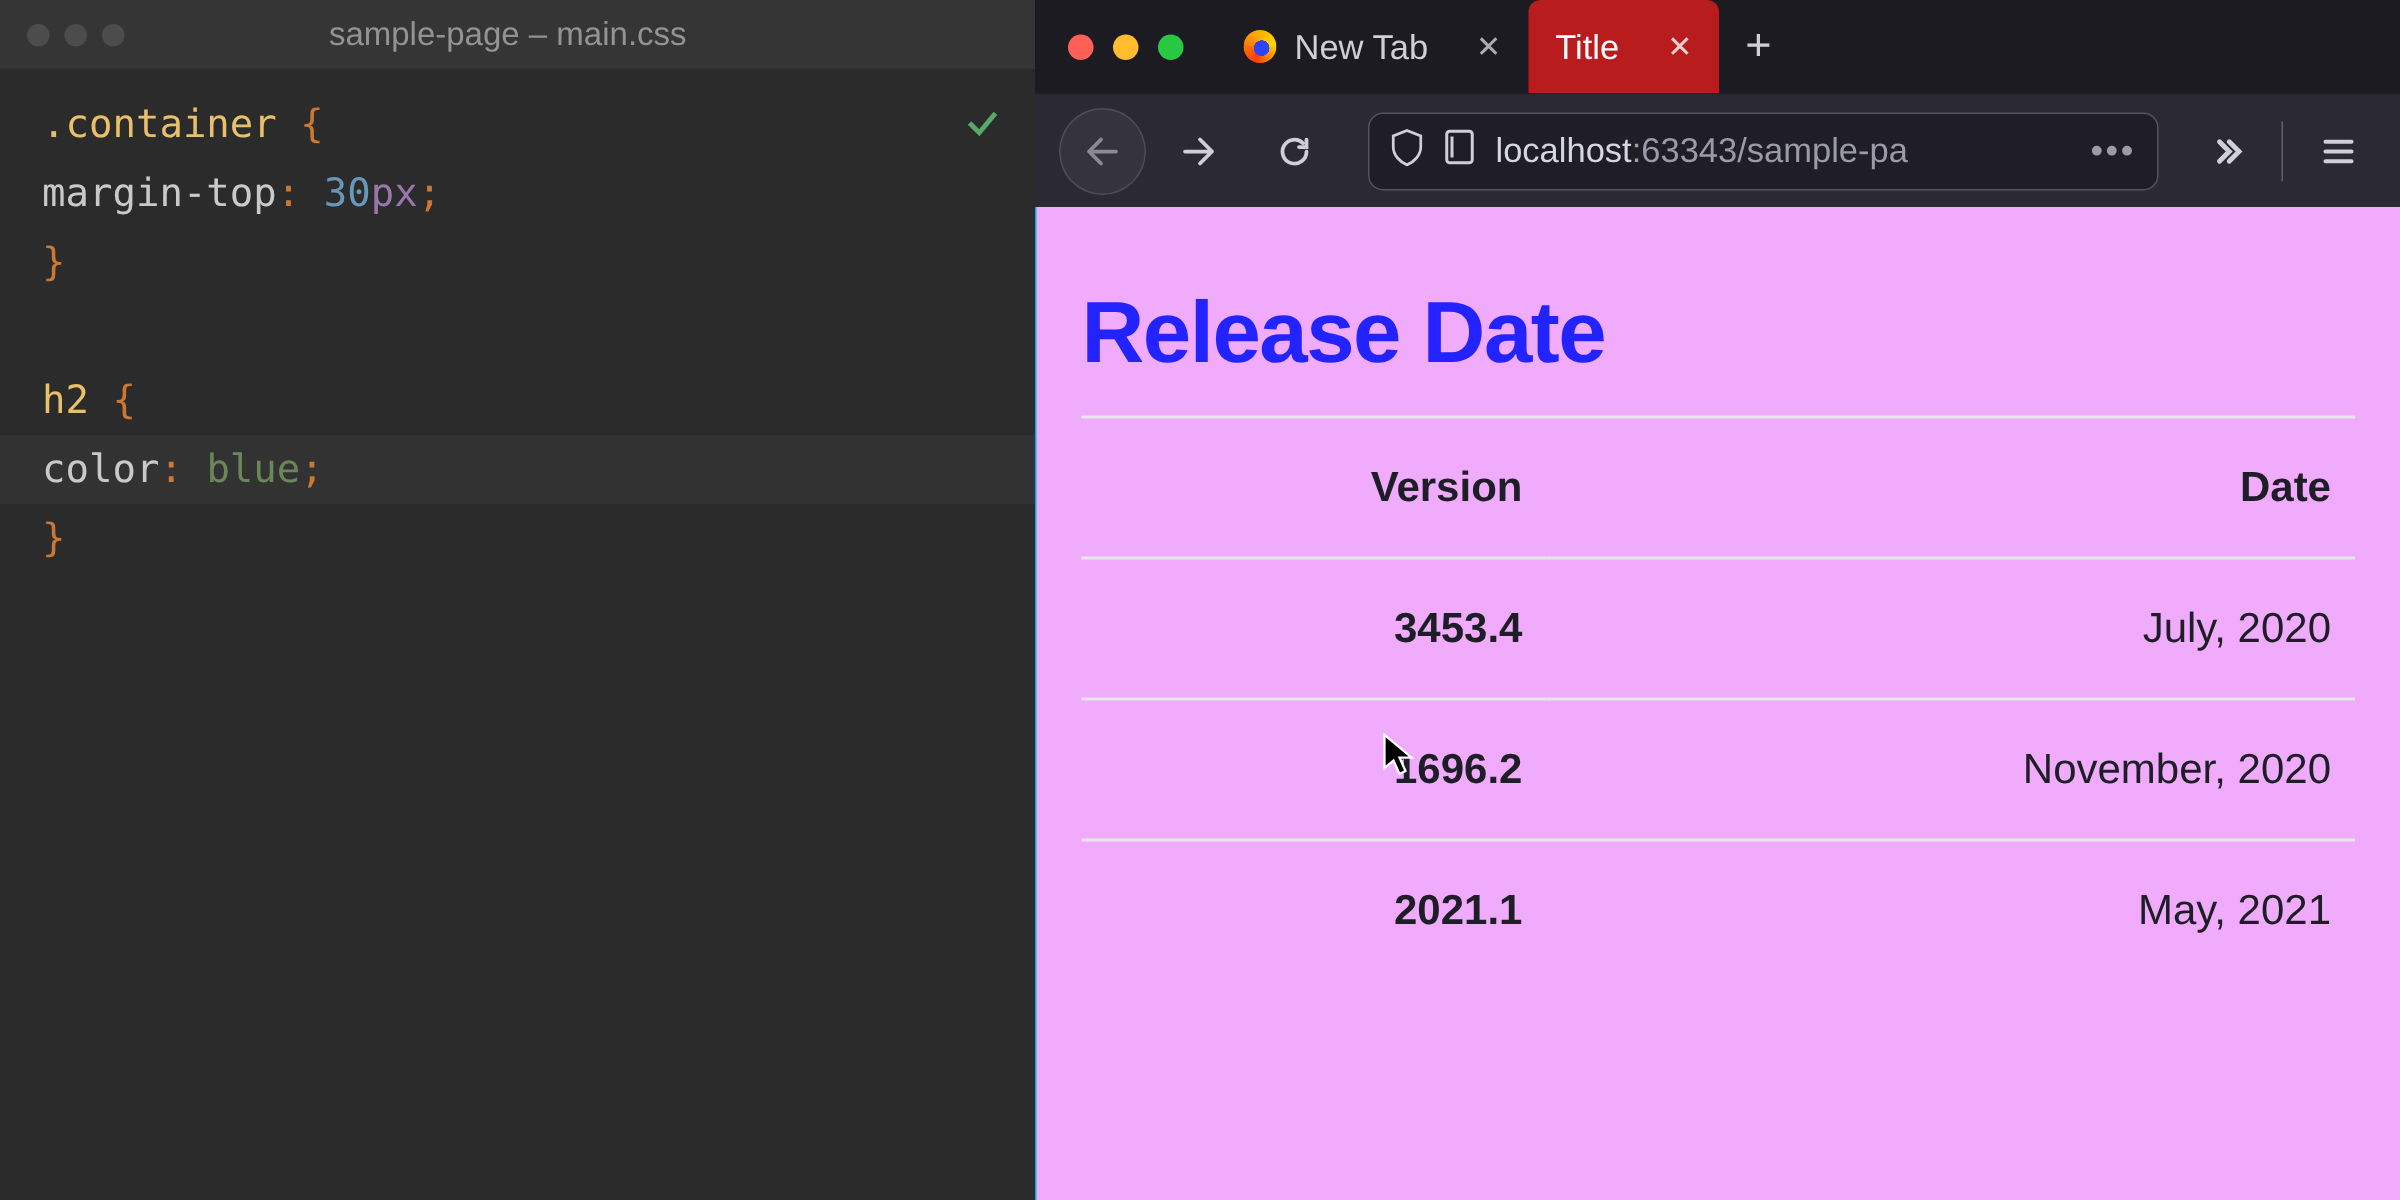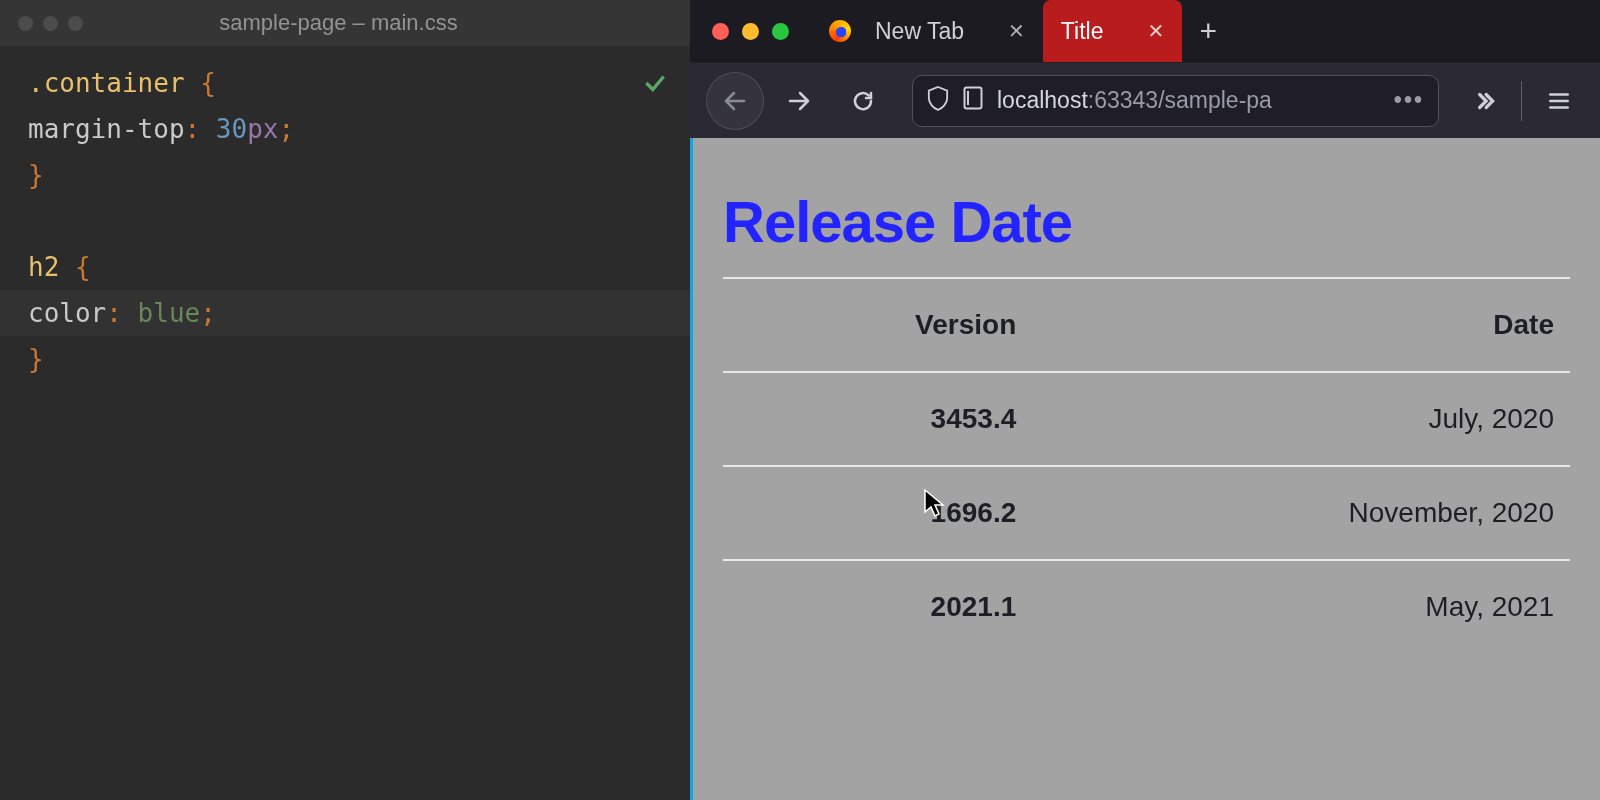--- a/index.html
+++ b/index.html
@@ -23,35 +23,35 @@
 
   
   .browser-pane { width: 910px; height: 800px; display: flex; flex-direction: column; background: #2b2a33; }
   .browser-topbar { background: #1c1b22; display: flex; align-items: center; height: 62px; }
   .mac-traffic { display: flex; align-items: center; padding: 0 22px; gap: 13px; }
   .tr-red    { width: 17px; height: 17px; border-radius: 50%; background: #ff5f57; }
   .tr-yellow { width: 17px; height: 17px; border-radius: 50%; background: #febc2e; }
   .tr-green  { width: 17px; height: 17px; border-radius: 50%; background: #28c840; }
 
   .tabstrip { display: flex; align-items: stretch; height: 62px; flex: 1; }
-  .tab { display: flex; align-items: center; gap: 24px; padding: 0 18px; color: #cfcfd6; font-size: 23px; height: 62px; position: relative; white-space: nowrap; }
+  .tab { display: flex; align-items: center; gap: 12px; padding: 0 18px; color: #cfcfd6; font-size: 23px; height: 62px; position: relative; white-space: nowrap; }
   .tab .favicon { width: 22px; height: 22px; display: inline-flex; align-items: center; justify-content: center; }
   .tab .close { opacity: 0.8; font-size: 20px; margin-left: 20px; }
   .tab.active { background: #b91c1c; border-radius: 8px 8px 0 0; color: #fbfbfe; }
   .newtab-btn { width: 52px; display: flex; align-items: center; justify-content: center; color: #cfcfd6; font-size: 30px; }
 
   .toolbar { background: #2b2a33; height: 76px; display: flex; align-items: center; padding: 0 16px; gap: 6px; border-top: 1px solid rgba(0,0,0,0.2); }
   .nav-btn { width: 58px; height: 58px; border-radius: 50%; display: flex; align-items: center; justify-content: center; color: #bdbdc7; }
   .nav-btn.back { background: rgba(255,255,255,0.05); border: 1px solid rgba(255,255,255,0.12); color: #8a8a95; }
   .urlbar { flex: 1; margin: 0 14px; height: 52px; background: #1f1e26; border: 1px solid #52525e; border-radius: 10px; display: flex; align-items: center; padding: 0 14px; gap: 14px; color: #d6d6de; font-size: 23px; overflow: hidden; }
   .urlbar .muted { color: #9a9aa8; }
   .overflow-btn, .menu-btn { width: 50px; height: 50px; display: flex; align-items: center; justify-content: center; color: #cfcfd6; border-radius: 6px; font-size: 22px; position: relative; }
   .vr { width: 1px; height: 40px; background: rgba(255,255,255,0.25); margin: 0 6px; }
 
-  .browser-viewport { flex: 1; background: #a3a3a3; overflow: hidden; padding: 30px 30px 0 30px; border-left: 3px solid #0ea5e9; }
+  .browser-viewport { flex: 1; background: #f0abfc; overflow: hidden; padding: 30px 30px 0 30px; border-left: 1px solid #0ea5e9; }
   .page-h2 { color: #2323ff; font-size: 58px; font-weight: 800; letter-spacing: -1px; margin: 20px 0 22px 0; }
   table.release { width: 100%; border-collapse: collapse; margin-top: 12px; }
   table.release th, table.release td { text-align: right; font-size: 28px; padding: 30px 16px 30px 24px; border-top: 2px solid #e7e7e9; color: #1e1e26; }
   table.release th { font-weight: 700; }
   table.release td.ver { font-weight: 700; }
   table.release thead th { border-top: 2px solid #e7e7e9; }
 
   .cursor { position: absolute; pointer-events: none; }
 
   

